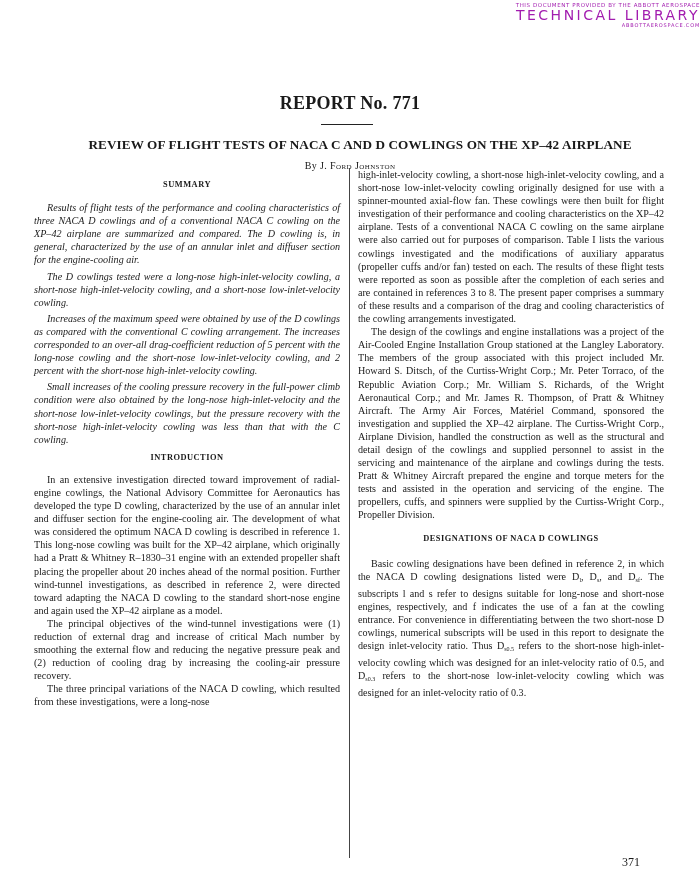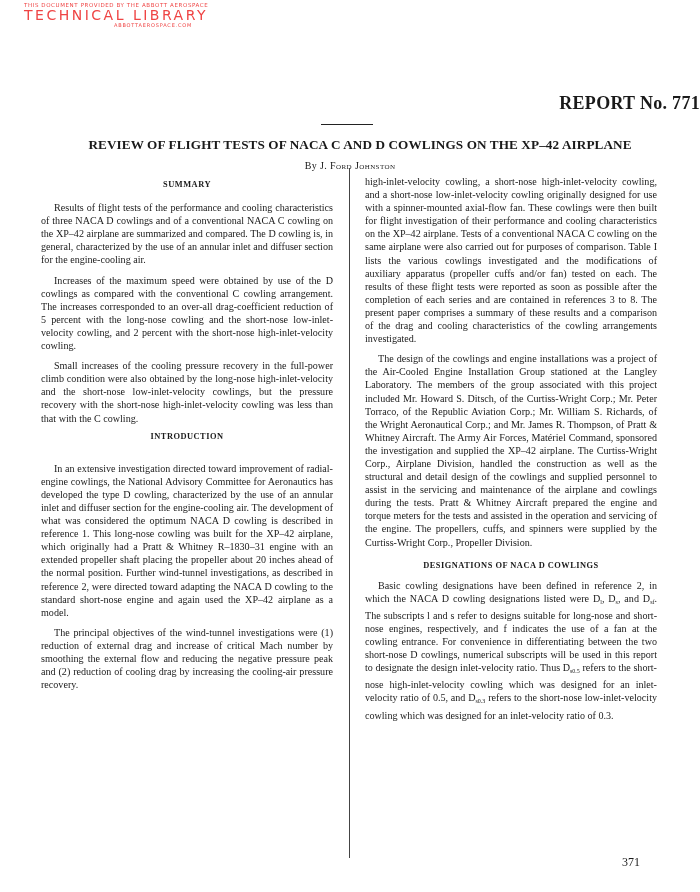--- a/index.html
+++ b/index.html
@@ -1,41 +1,41 @@
 <!DOCTYPE html>
 <html><head>
 <meta charset="utf-8">
 <style>
   html, body { margin: 0; padding: 0; background: #ffffff; }
   body { width: 700px; height: 892px; position: relative; overflow: hidden;
          font-family: "DejaVu Serif", "Liberation Serif", serif; color: #1a1a1a; }
-  .watermark { position: absolute; left: 0; right: 0; top: 2px; text-align: left; color: #ef4444; padding-left: 24px; }
+  .watermark { position: absolute; left: 0; right: 0; top: 2px; text-align: right; color: #a21caf; padding-left: 24px; }
   .wm-line1 { font-family: "DejaVu Sans", sans-serif; font-size: 5.5px; letter-spacing: 0.6px; }
   .wm-line2 { font-family: "DejaVu Sans", sans-serif; font-size: 14px; letter-spacing: 2.5px; line-height: 14px; }
   .wm-line3 { font-family: "DejaVu Sans", sans-serif; font-size: 5px; letter-spacing: 0.8px; margin-left: 90px; }
-  .report-no { position: absolute; top: 93px; left: 0; right: 0; text-align: right;
+  .report-no { position: absolute; top: 93px; left: 0; right: 0; text-align: center;
                font-family: "Liberation Serif", serif; font-weight: bold; font-size: 18px; letter-spacing: 0.3px; }
   .title-rule { position: absolute; top: 124px; left: 321px; width: 52px; height: 1px; background: #222; }
   .title { position: absolute; top: 137px; left: 0; right: 0; text-align: center;
            font-family: "Liberation Serif", serif; font-weight: bold; font-size: 13.2px; letter-spacing: 0.1px; margin-left: 20px; }
   .byline { position: absolute; top: 160px; left: 0; right: 0; text-align: center; font-size: 10px;
             font-family: "Liberation Serif", serif; letter-spacing: 0.4px; }
   .byline .sc { font-variant: small-caps; }
   .col { position: absolute; font-family: "Liberation Serif", serif; font-size: 10.1px; line-height: 13.1px; text-align: justify; }
   .col-left { left: 34px; top: 178px; width: 306px; }
   .col-right { left: 358px; top: 168px; width: 306px; }
   .col-rule { position: absolute; left: 349px; top: 168px; width: 1px; height: 690px; background: #444; }
   h2 { font-family: "Liberation Serif", serif; font-size: 8.4px; font-weight: bold; text-align: center;
        margin: 0; letter-spacing: 0.5px; }
   .col-left h2.summary { margin-bottom: 10px; }
-  p { margin: 7px; text-indent: 13px; }
-  .italic p { }
+  p { margin: 0; text-indent: 13px; }
+  .italic p { font-style: italic; }
   .summary-block p { margin-bottom: 3px; }
-  .intro-head { margin-top: 5px; margin-bottom: 19px; }
-  .desig-head { margin-top: 10px; margin-bottom: 5px; }
+  .intro-head { margin-top: 5px; margin-bottom: 9px; }
+  .desig-head { margin-top: 10px; margin-bottom: 12px; }
   .page-number { position: absolute; left: 622px; top: 855px; font-family: "Liberation Serif", serif; font-size: 12px; }
   sub { font-size: 6px; vertical-align: -2px; }
 </style>
 </head>
 <body>
 
 <div class="watermark">
   <div class="wm-line1">THIS DOCUMENT PROVIDED BY THE ABBOTT AEROSPACE</div>
   <div class="wm-line2">TECHNICAL LIBRARY</div>
   <div class="wm-line3">ABBOTTAEROSPACE.COM</div>
@@ -48,27 +48,29 @@
   <span>By</span>
   <span class="sc">J. Ford Johnston</span>
 </div>
 
 <div class="col-rule"></div>
 
 <div class="col col-left">
   <h2 class="summary">SUMMARY</h2>
   <div class="italic summary-block">
     <p>Results of flight tests of the performance and cooling characteristics of three NACA D cowlings and of a conventional NACA C cowling on the XP–42 airplane are summarized and compared. The D cowling is, in general, characterized by the use of an annular inlet and diffuser section for the engine-cooling air.</p>
+    <p>The D cowlings tested were a long-nose high-inlet-velocity cowling, a short-nose high-inlet-velocity cowling, and a short-nose low-inlet-velocity cowling.</p>
     <p>Increases of the maximum speed were obtained by use of the D cowlings as compared with the conventional C cowling arrangement. The increases corresponded to an over-all drag-coefficient reduction of 5 percent with the long-nose cowling and the short-nose low-inlet-velocity cowling, and 2 percent with the short-nose high-inlet-velocity cowling.</p>
     <p>Small increases of the cooling pressure recovery in the full-power climb condition were also obtained by the long-nose high-inlet-velocity and the short-nose low-inlet-velocity cowlings, but the pressure recovery with the short-nose high-inlet-velocity cowling was less than that with the C cowling.</p>
   </div>
   <h2 class="intro-head">INTRODUCTION</h2>
   <div>
     <p>In an extensive investigation directed toward improvement of radial-engine cowlings, the National Advisory Committee for Aeronautics has developed the type D cowling, characterized by the use of an annular inlet and diffuser section for the engine-cooling air. The development of what was considered the optimum NACA D cowling is described in reference 1. This long-nose cowling was built for the XP–42 airplane, which originally had a Pratt &amp; Whitney R–1830–31 engine with an extended propeller shaft placing the propeller about 20 inches ahead of the normal position. Further wind-tunnel investigations, as described in reference 2, were directed toward adapting the NACA D cowling to the standard short-nose engine and again used the XP–42 airplane as a model.</p>
     <p>The principal objectives of the wind-tunnel investigations were (1) reduction of external drag and increase of critical Mach number by smoothing the external flow and reducing the negative pressure peak and (2) reduction of cooling drag by increasing the cooling-air pressure recovery.</p>
+    <p>The three principal variations of the NACA D cowling, which resulted from these investigations, were a long-nose</p>
   </div>
 </div>
 
 <div class="col col-right">
   <p style="text-indent:0">high-inlet-velocity cowling, a short-nose high-inlet-velocity cowling, and a short-nose low-inlet-velocity cowling originally designed for use with a spinner-mounted axial-flow fan. These cowlings were then built for flight investigation of their performance and cooling characteristics on the XP–42 airplane. Tests of a conventional NACA C cowling on the same airplane were also carried out for purposes of comparison. Table I lists the various cowlings investigated and the modifications of auxiliary apparatus (propeller cuffs and/or fan) tested on each. The results of these flight tests were reported as soon as possible after the completion of each series and are contained in references 3 to 8. The present paper comprises a summary of these results and a comparison of the drag and cooling characteristics of the cowling arrangements investigated.</p>
   <p>The design of the cowlings and engine installations was a project of the Air-Cooled Engine Installation Group stationed at the Langley Laboratory. The members of the group associated with this project included Mr. Howard S. Ditsch, of the Curtiss-Wright Corp.; Mr. Peter Torraco, of the Republic Aviation Corp.; Mr. William S. Richards, of the Wright Aeronautical Corp.; and Mr. James R. Thompson, of Pratt &amp; Whitney Aircraft. The Army Air Forces, Matériel Command, sponsored the investigation and supplied the XP–42 airplane. The Curtiss-Wright Corp., Airplane Division, handled the construction as well as the structural and detail design of the cowlings and supplied personnel to assist in the servicing and maintenance of the airplane and cowlings during the tests. Pratt &amp; Whitney Aircraft prepared the engine and torque meters for the tests and assisted in the operation and servicing of the engine. The propellers, cuffs, and spinners were supplied by the Curtiss-Wright Corp., Propeller Division.</p>
   <h2 class="desig-head">DESIGNATIONS OF NACA D COWLINGS</h2>
   <p><span>Basic cowling designations have been defined in reference 2, in which the NACA D cowling designations listed were D</span><sub>l</sub><span>, D</span><sub>s</sub><span>, and D</span><sub>sf</sub><span>. The subscripts l and s refer to designs suitable for long-nose and short-nose engines, respectively, and f indicates the use of a fan at the cowling entrance. For convenience in differentiating between the two short-nose D cowlings, numerical subscripts will be used in this report to designate the design inlet-velocity ratio. Thus D</span><sub>s0.5</sub><span> refers to the short-nose high-inlet-velocity cowling which was designed for an inlet-velocity ratio of 0.5, and D</span><sub>s0.3</sub><span> refers to the short-nose low-inlet-velocity cowling which was designed for an inlet-velocity ratio of 0.3.</span></p>
 </div>
 

